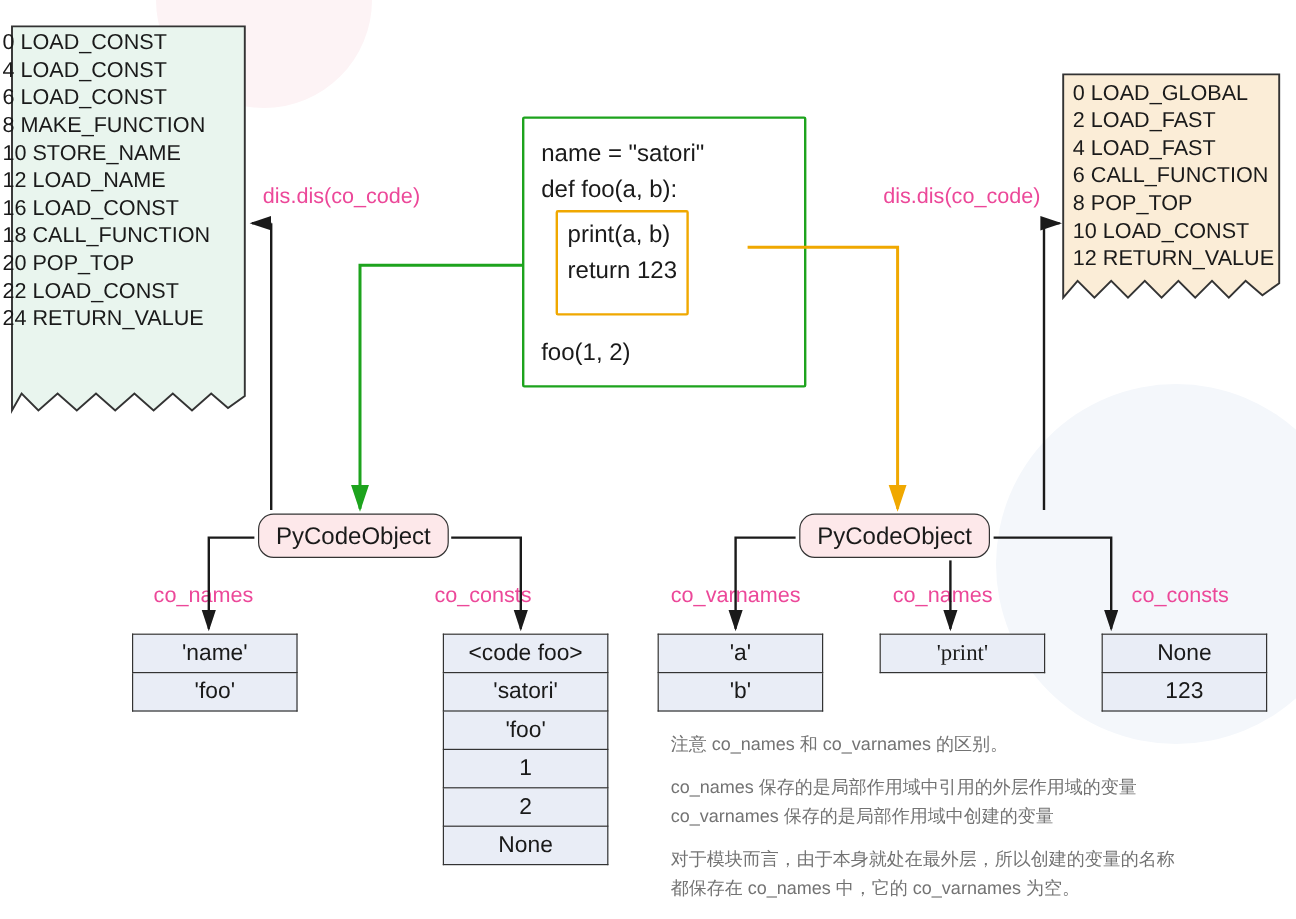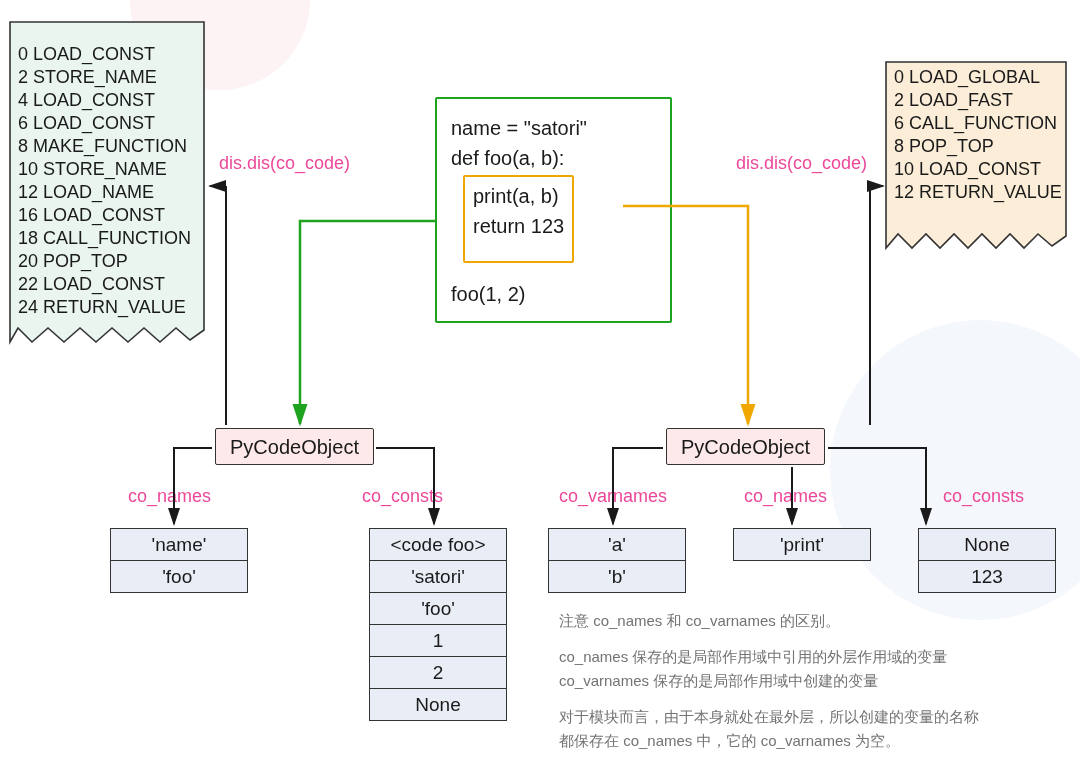--- a/index.html
+++ b/index.html
@@ -48,21 +48,21 @@
     border-radius: 2px;
   }
   .pyco {
     border: 1.5px solid #333;
     background: #fde8ea;
     font-size: 20px;
     line-height: 28px;
     padding: 4px 14px 3px 14px;
     color: #1a1a1a;
     font-weight: 500;
-    border-radius: 2px;
+    border-radius: 13px;
   }
   .dis-label {
     color: #ec4899;
     font-size: 18px;
     font-weight: 500;
   }
   table.cell {
     border-collapse: collapse;
     font-family: "Comic Sans MS", "Comic Sans", cursive, sans-serif;
     font-size: 19px;
@@ -96,38 +96,38 @@
 
   <svg class="overlay">
 
     <path d="M10 22 L204 22 L204 330
              L190 340 L176 328 L160 342 L144 328 L128 342 L112 328 L96 342 L80 328 L64 342 L48 328 L32 342 L18 328 L10 342 Z" fill="#e9f5ee" stroke="#333" stroke-width="1.6"></path>
 
     <path d="M886 62 L1066 62 L1066 236
              L1052 246 L1038 234 L1024 248 L1010 234 L996 248 L982 234 L968 248 L954 234 L940 248 L926 234 L912 248 L898 234 L886 248 Z" fill="#fbedd7" stroke="#333" stroke-width="1.6"></path>
   </svg>
 
-  <div class="abs dis-box" style="left:18px; top:24px; width:180px;margin-top:19px;">
+  <div class="abs dis-box" style="left:2px; top:24px; width:180px;">
     <div>0 LOAD_CONST</div>
-    <div>2 STORE_NAME</div>
     <div>4 LOAD_CONST</div>
     <div>6 LOAD_CONST</div>
     <div>8 MAKE_FUNCTION</div>
     <div>10 STORE_NAME</div>
     <div>12 LOAD_NAME</div>
     <div>16 LOAD_CONST</div>
     <div>18 CALL_FUNCTION</div>
     <div>20 POP_TOP</div>
     <div>22 LOAD_CONST</div>
     <div>24 RETURN_VALUE</div>
   </div>
 
   <div class="abs dis-box" style="left:894px; top:66px; width:170px;">
     <div>0 LOAD_GLOBAL</div>
     <div>2 LOAD_FAST</div>
+    <div>4 LOAD_FAST</div>
     <div>6 CALL_FUNCTION</div>
     <div>8 POP_TOP</div>
     <div>10 LOAD_CONST</div>
     <div>12 RETURN_VALUE</div>
   </div>
 
   <div class="abs code-box" style="left:435px; top:97px; width:205px;">
     <div>name = "satori"</div>
     <div>def foo(a, b):</div>
     <div class="code-inner">
@@ -191,21 +191,21 @@
         </tr>
     <tr>
           <td>'b'</td>
         </tr>
   </tbody>
     </table>
 
   <table class="cell abs" style="left:733px; top:528px;">
     <tbody>
         <tr>
-          <td style="width:124px;">'print'</td>
+          <td style="width:124px;font-family:Liberation Serif, serif;">'print'</td>
         </tr>
   </tbody>
     </table>
 
   <table class="cell abs" style="left:918px; top:528px;">
     <tbody>
         <tr>
           <td style="width:124px;">None</td>
         </tr>
     <tr>

